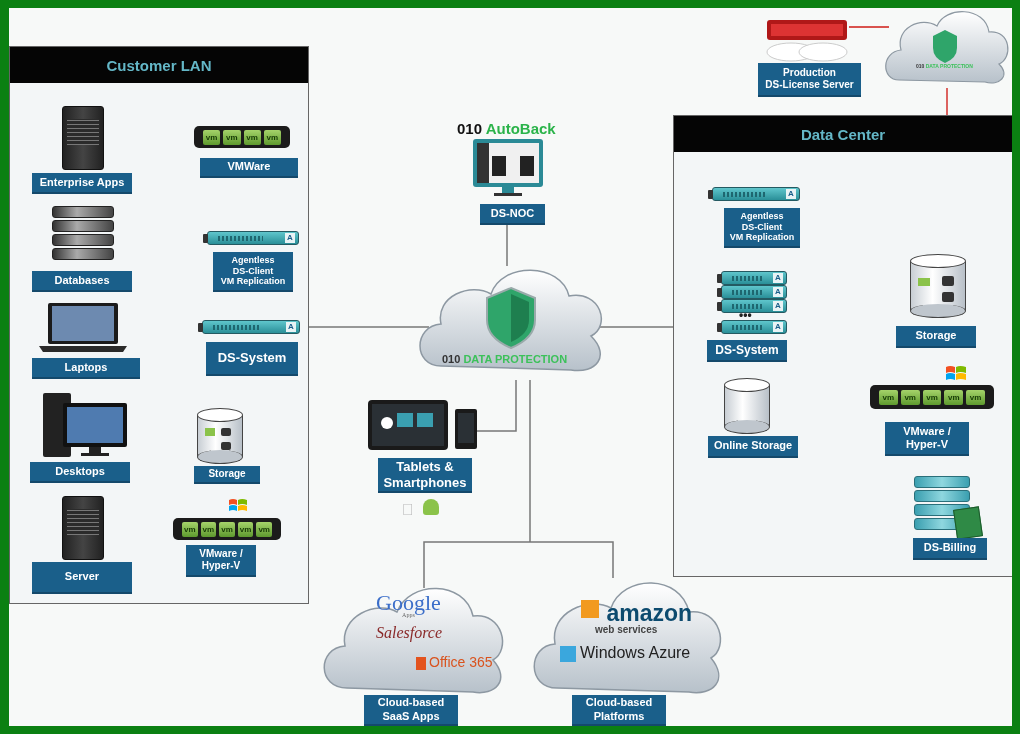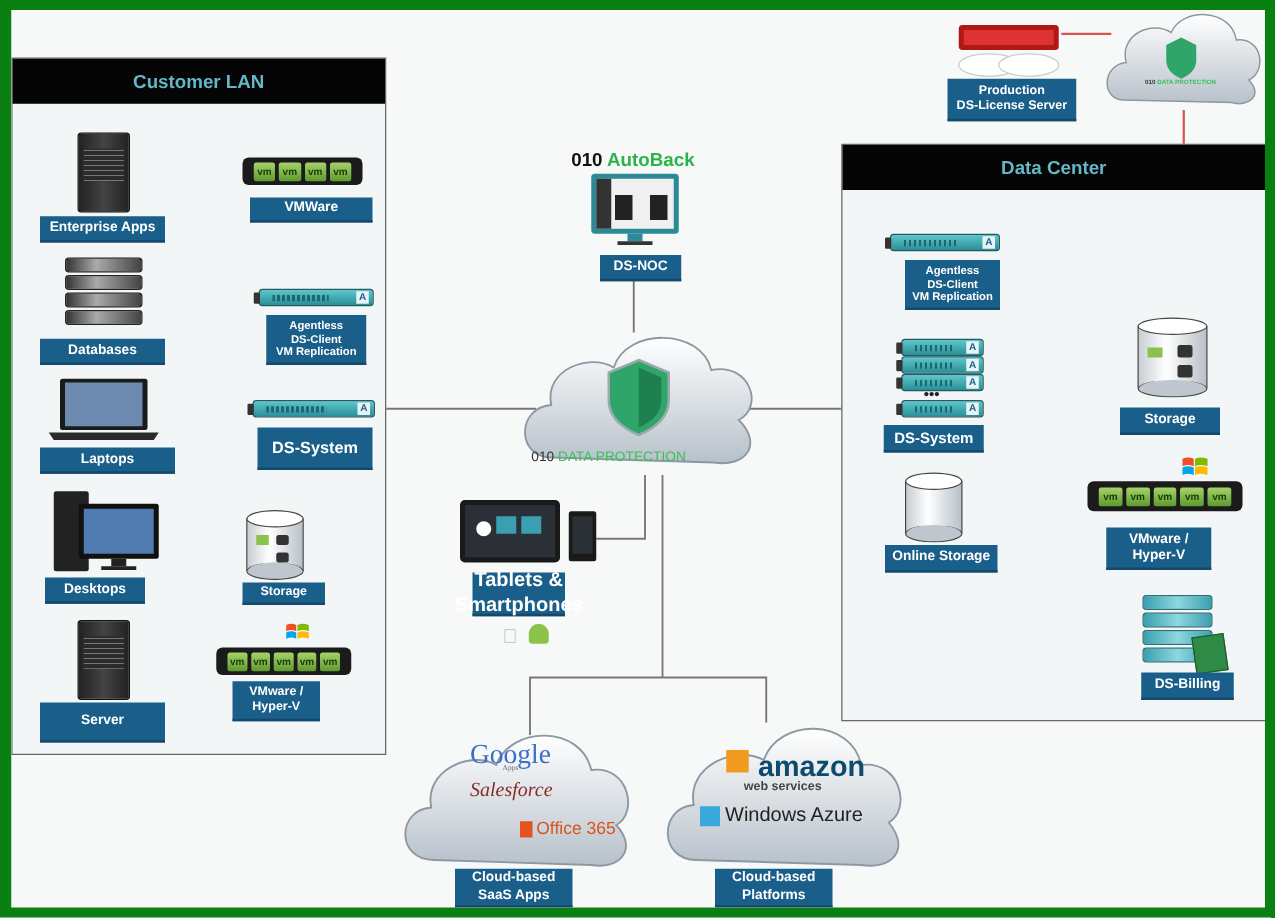--- a/index.html
+++ b/index.html
@@ -90,21 +90,21 @@
   </svg>
   <div class="label" style="left:23px;top:350px;width:108px;height:21px;">Laptops</div>
 
   <svg class="abs" style="left:32px;top:383px;" width="90" height="68">
     <rect x="2" y="2" width="28" height="64" rx="2" fill="#222"></rect>
     <rect x="22" y="12" width="64" height="44" rx="2" fill="#111"></rect>
     <rect x="26" y="16" width="56" height="36" fill="#4f7bb0"></rect>
     <rect x="48" y="56" width="12" height="6" fill="#222"></rect>
     <rect x="40" y="62" width="28" height="3" fill="#222"></rect>
   </svg>
-  <div class="label" style="left:27px;top:454px;width:80px;height:21px;">Desktops</div>
+  <div class="label" style="left:21px;top:454px;width:100px;height:21px;">Desktops</div>
 
   <div class="tower" style="left:53px;top:488px;width:42px;height:64px;">
       <div class="slots"></div>
     </div>
   <div class="label" style="left:23px;top:554px;width:100px;height:32px;">Server</div>
 
   <div class="vmbar" style="left:185px;top:118px;width:96px;">
     <div class="vm">vm</div>
       <div class="vm">vm</div>
       <div class="vm">vm</div>
@@ -169,35 +169,35 @@
     <defs>
         <linearGradient id="cg" x1="0" y1="0" x2="0" y2="1">
           <stop offset="0" stop-color="#ffffff"></stop>
           <stop offset="1" stop-color="#b7c1ca"></stop>
         </linearGradient>
       </defs>
     <path d="M30 110 C2 110 2 70 30 68 C24 40 60 26 80 38 C90 6 150 6 158 40 C190 34 200 70 180 80 C200 100 185 118 160 114 Z" fill="url(#cg)" stroke="#8d98a2" stroke-width="1.5"></path>
     <path d="M100 32 L124 42 V64 Q124 82 100 92 Q76 82 76 64 V42 Z" fill="#2fa56a" stroke="#9aa" stroke-width="2"></path>
     <path d="M100 38 L118 46 V64 Q118 78 100 86 Z" fill="#1e7f4f"></path>
   </svg>
-  <div class="abs" style="left:416px;top:345px;font-size:11px;font-weight:normal;white-space:nowrap;margin-top:7px;">
+  <div class="abs" style="left:433px;top:345px;font-size:11px;font-weight:bold;white-space:nowrap;">
     <span style="color:#333;">010</span>
     <span style="color:#3cc15a;">DATA PROTECTION</span>
   </div>
 
   <svg class="abs" style="left:358px;top:391px;" width="112" height="52">
     <rect x="1" y="1" width="80" height="50" rx="4" fill="#1a1a1a"></rect>
     <rect x="5" y="5" width="72" height="42" fill="#2a3035"></rect>
     <circle cx="20" cy="24" r="6" fill="#fff"></circle>
       <rect x="30" y="14" width="16" height="14" fill="#3a9fb0"></rect>
       <rect x="50" y="14" width="16" height="14" fill="#3a9fb0"></rect>
     <rect x="88" y="10" width="22" height="40" rx="2" fill="#1a1a1a"></rect>
       <rect x="91" y="14" width="16" height="30" fill="#2a3035"></rect>
   </svg>
-  <div class="label" style="left:369px;top:450px;width:74px;height:35px;font-size:16px;">Tablets &amp;
+  <div class="label" style="left:369px;top:450px;width:94px;height:35px;font-size:13px;">Tablets &amp;
 Smartphones</div>
   <div class="abs" style="left:393px;top:493px;font-size:16px;color:#bbb;"></div>
   <div class="abs" style="left:414px;top:491px;width:16px;height:16px;background:#8bc34a;border-radius:8px 8px 3px 3px;"></div>
 
   <svg class="abs" style="left:752px;top:8px;" width="92" height="48">
     <ellipse cx="30" cy="36" rx="24" ry="9" fill="#fff" stroke="#ccc"></ellipse>
       <ellipse cx="62" cy="36" rx="24" ry="9" fill="#fff" stroke="#ccc"></ellipse>
     <rect x="6" y="4" width="80" height="20" rx="3" fill="#b01818"></rect>
       <rect x="10" y="8" width="72" height="12" fill="#d33"></rect>
   </svg>

